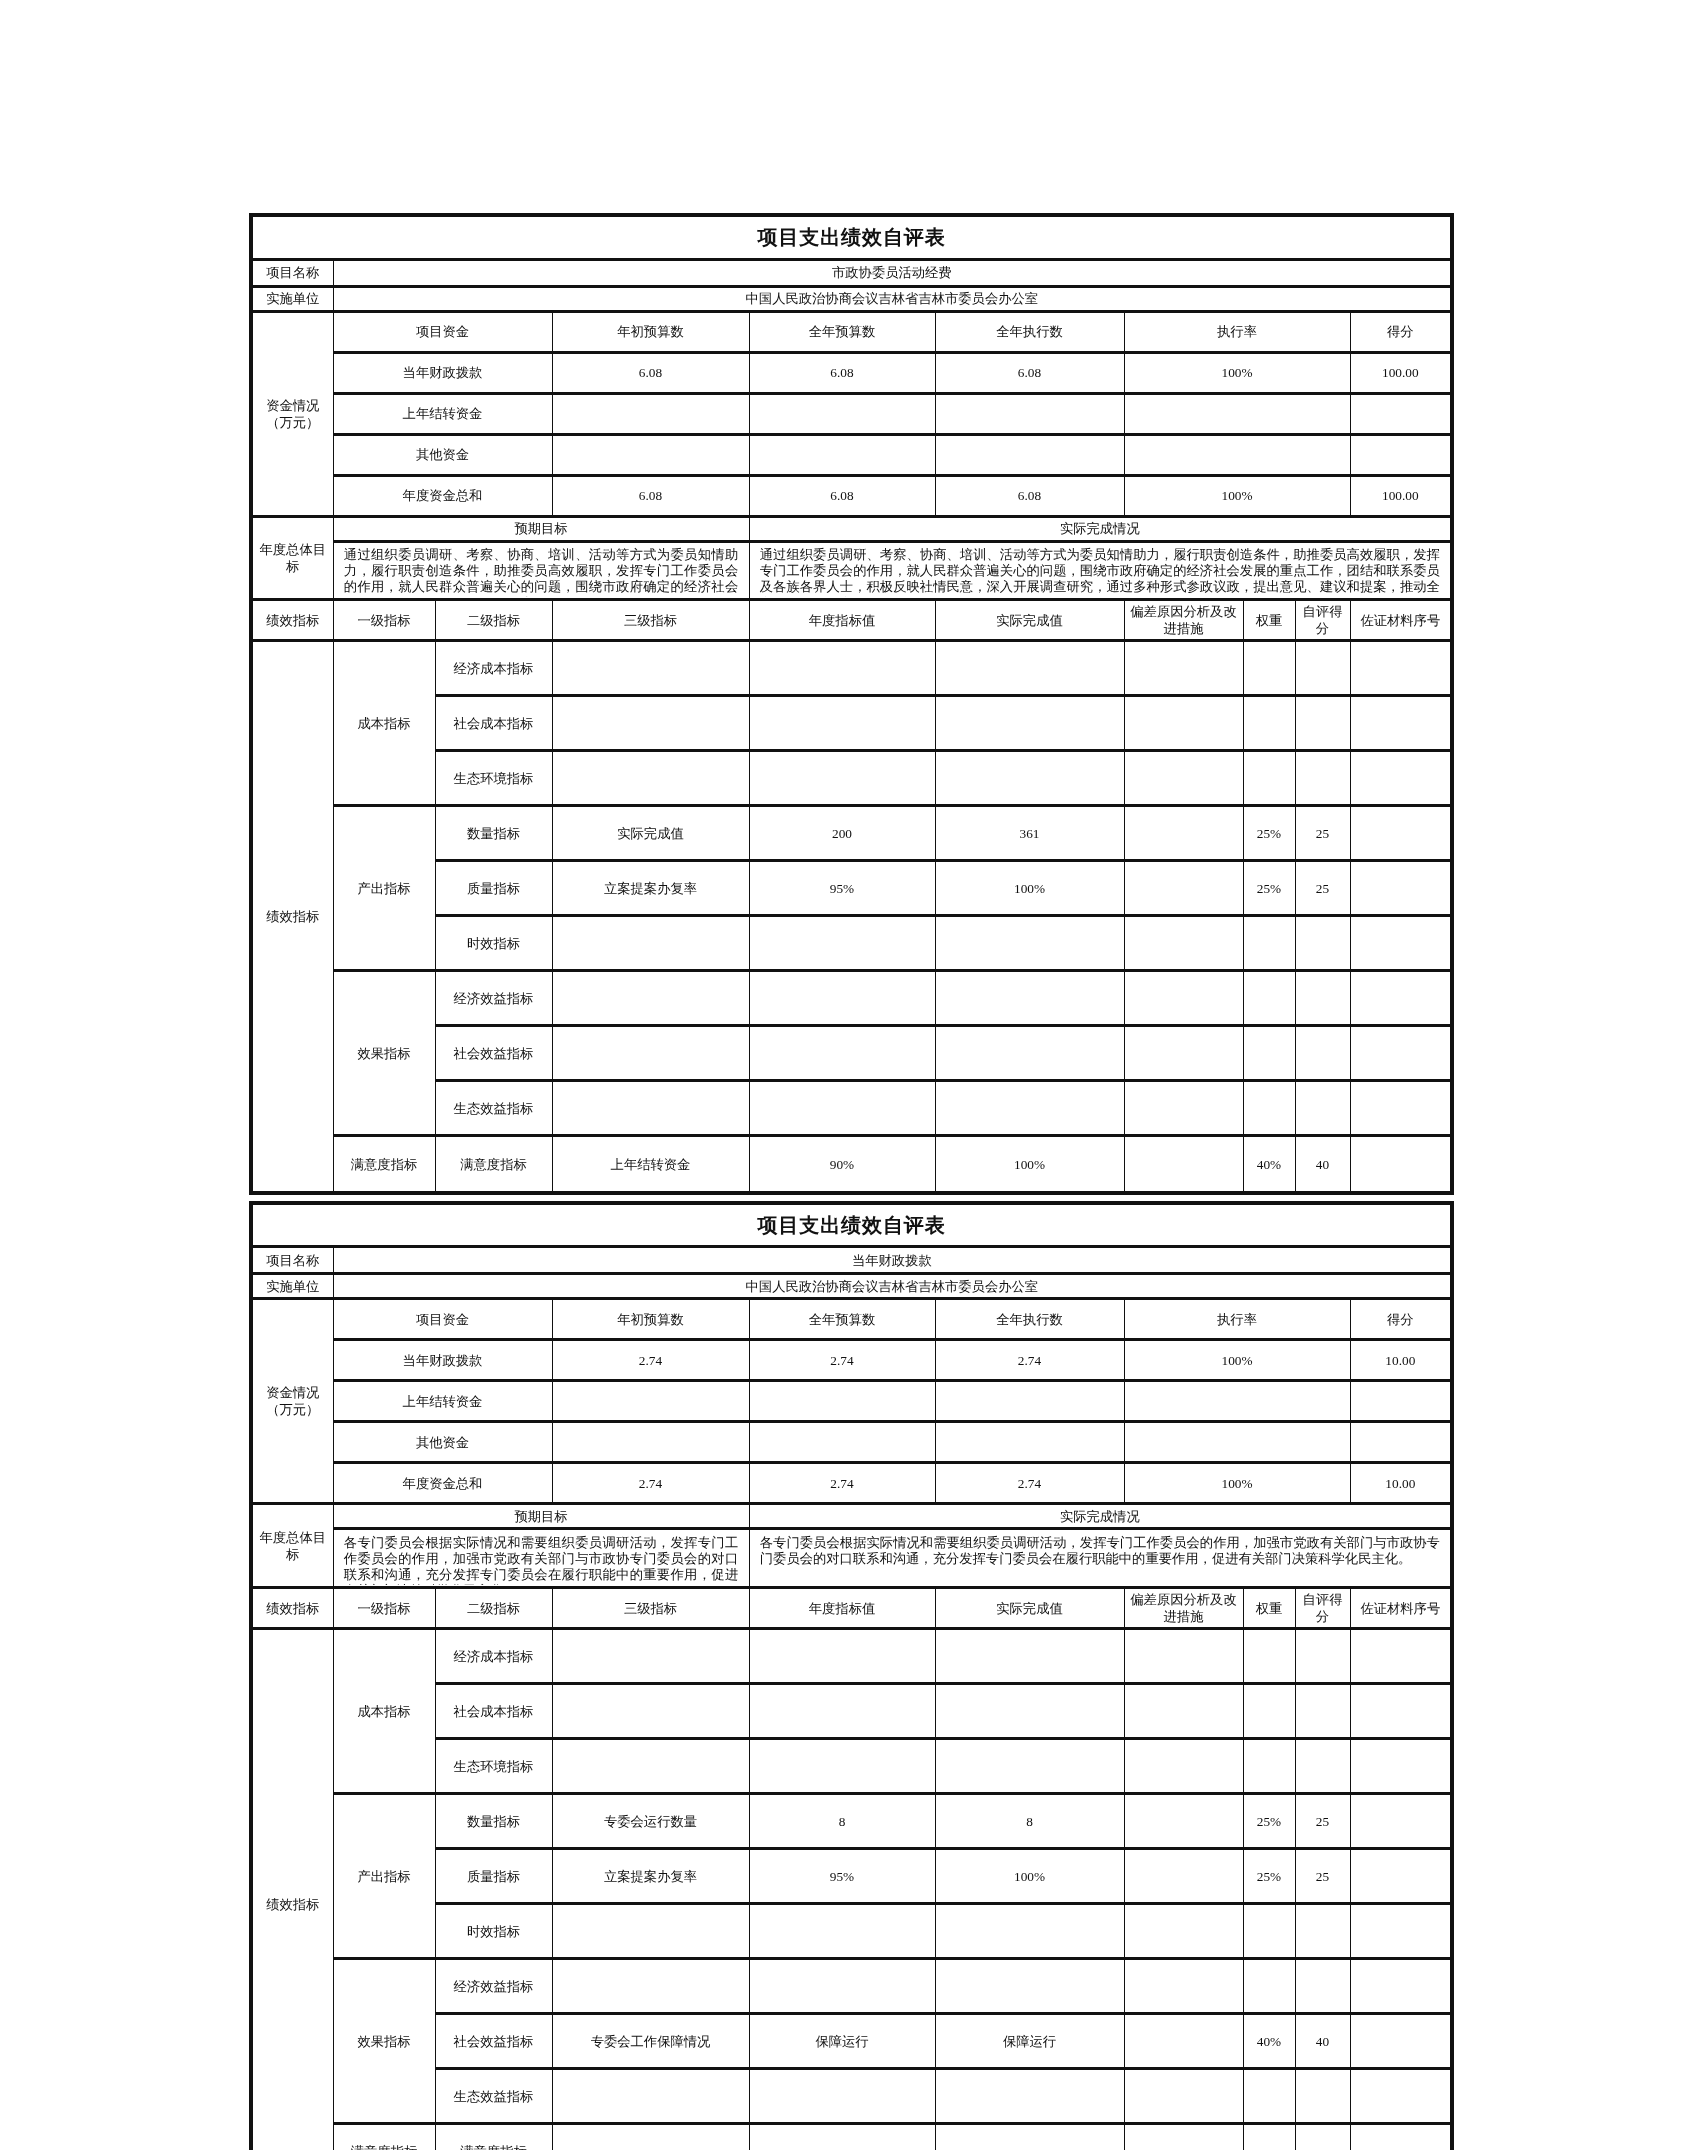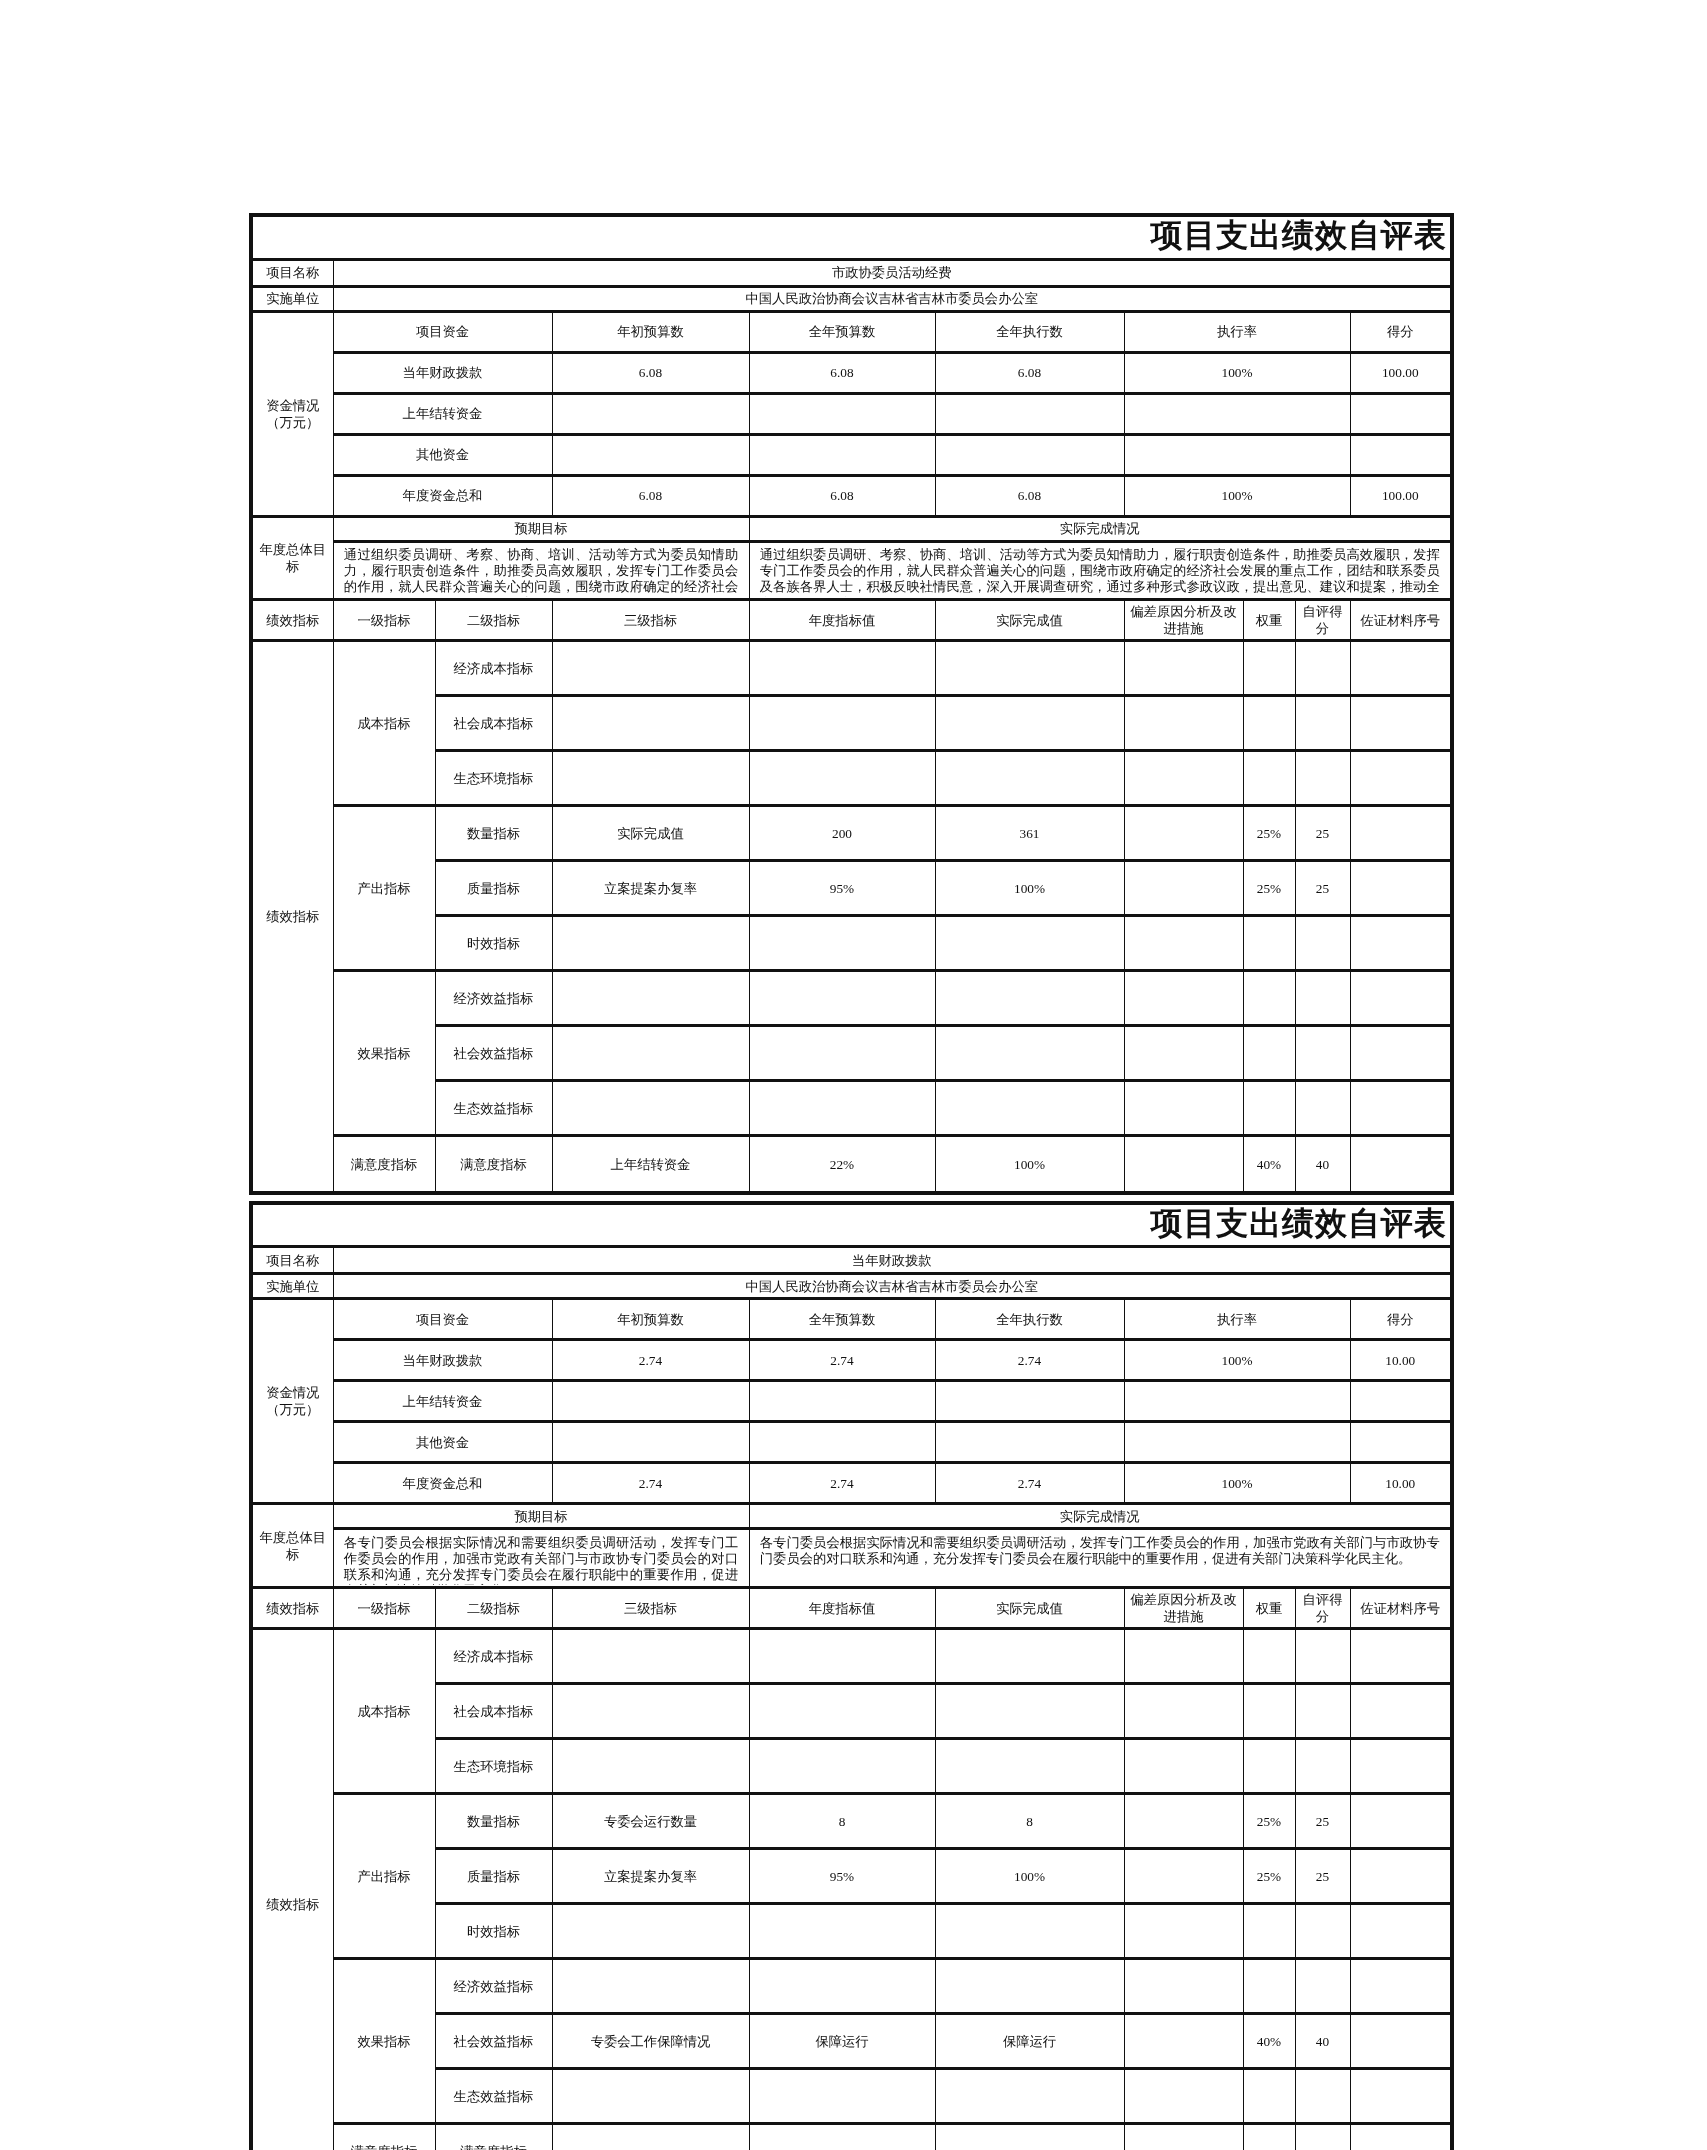--- a/index.html
+++ b/index.html
@@ -6,21 +6,21 @@
   body{width:1707px;height:2414px;position:relative;font-family:"Liberation Serif","DejaVu Serif",serif;color:#111;}
   .page{position:relative;width:1707px;height:2414px;overflow:hidden;background:#fff;}
   #tables{position:absolute;left:249px;top:213px;width:1200px;}
   #tables table + table{margin-top:6px;}
   table.sheet{border-collapse:collapse;table-layout:fixed;width:1200px;border:4.3px solid #111;font-size:13.3px;color:#111;}
   table.sheet td{border:1.7px solid #111;border-top-width:3px;border-bottom-width:3px;text-align:center;vertical-align:middle;padding:0.9px 3.4px;overflow:hidden;line-height:17px;}
   .col1{width:82px}.col2{width:102px}.col3{width:117px}.col4{width:197px}
   .col5{width:186px}.col6{width:189px}.col7{width:119px}.col8{width:52px}
   .col9{width:55px}.col10{width:102px}
   tr.r-title{height:44px}
-  tr.r-title td{font-family:Liberation Mono, monospace;font-weight:700;font-size:32px;letter-spacing:0.9px;text-align:right;}
+  tr.r-title td{font-family:Liberation Sans, sans-serif;font-weight:700;font-size:20px;letter-spacing:0.9px;}
   tr.r-name{height:27px}
   tr.r-unit{height:25px}
   tr.r-fhead{height:41px}
   tr.r-fund{height:41px}
   tr.r-ghead{height:25px}
   tr.r-goal{height:55px}
   tr.r-ihead{height:41px}
   tr.r-ind{height:55px}
   tr.r-sat{height:57px}
   td.goalcell{padding:0;vertical-align:top;}
@@ -213,21 +213,21 @@
         <td></td>
         <td></td>
         <td></td>
         <td></td>
         <td></td>
       </tr>
       <tr class="r-sat">
         <td>满意度指标</td>
         <td>满意度指标</td>
         <td>上年结转资金</td>
-        <td>22%</td>
+        <td>90%</td>
         <td>100%</td>
         <td></td>
         <td>40%</td>
         <td>40</td>
         <td></td>
       </tr>
     </tbody>
   </table>
 
   <table class="sheet">

